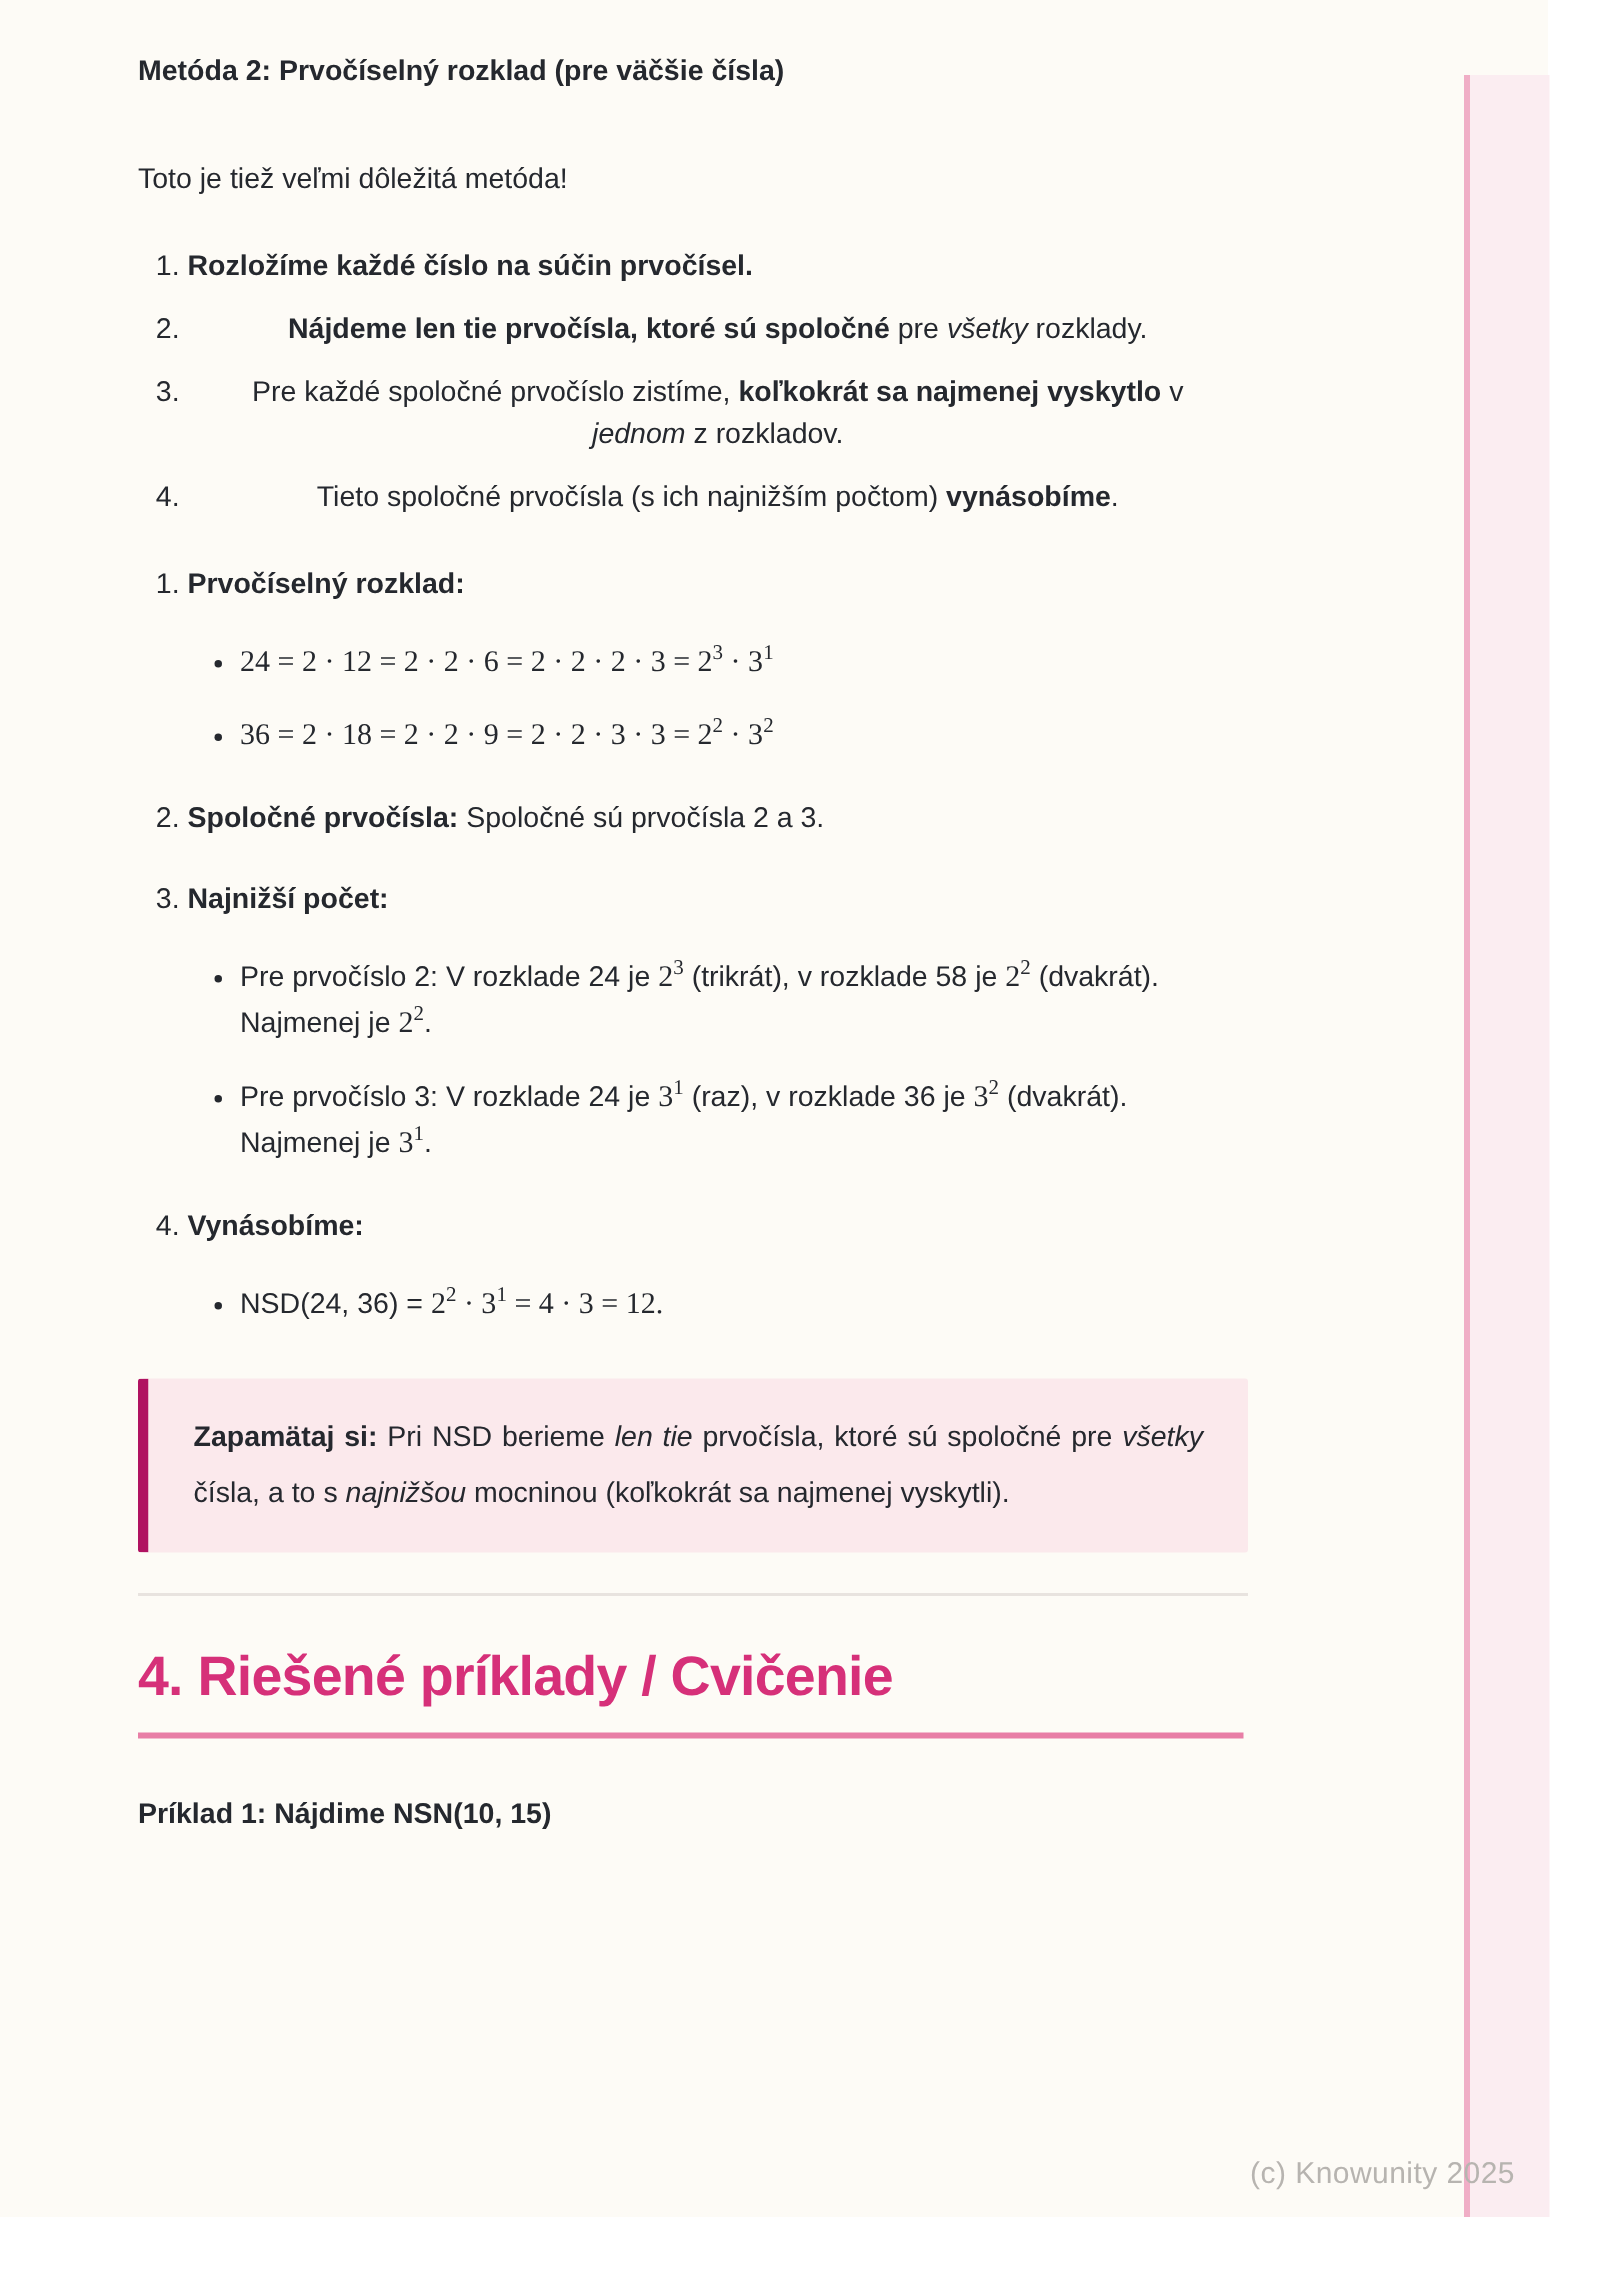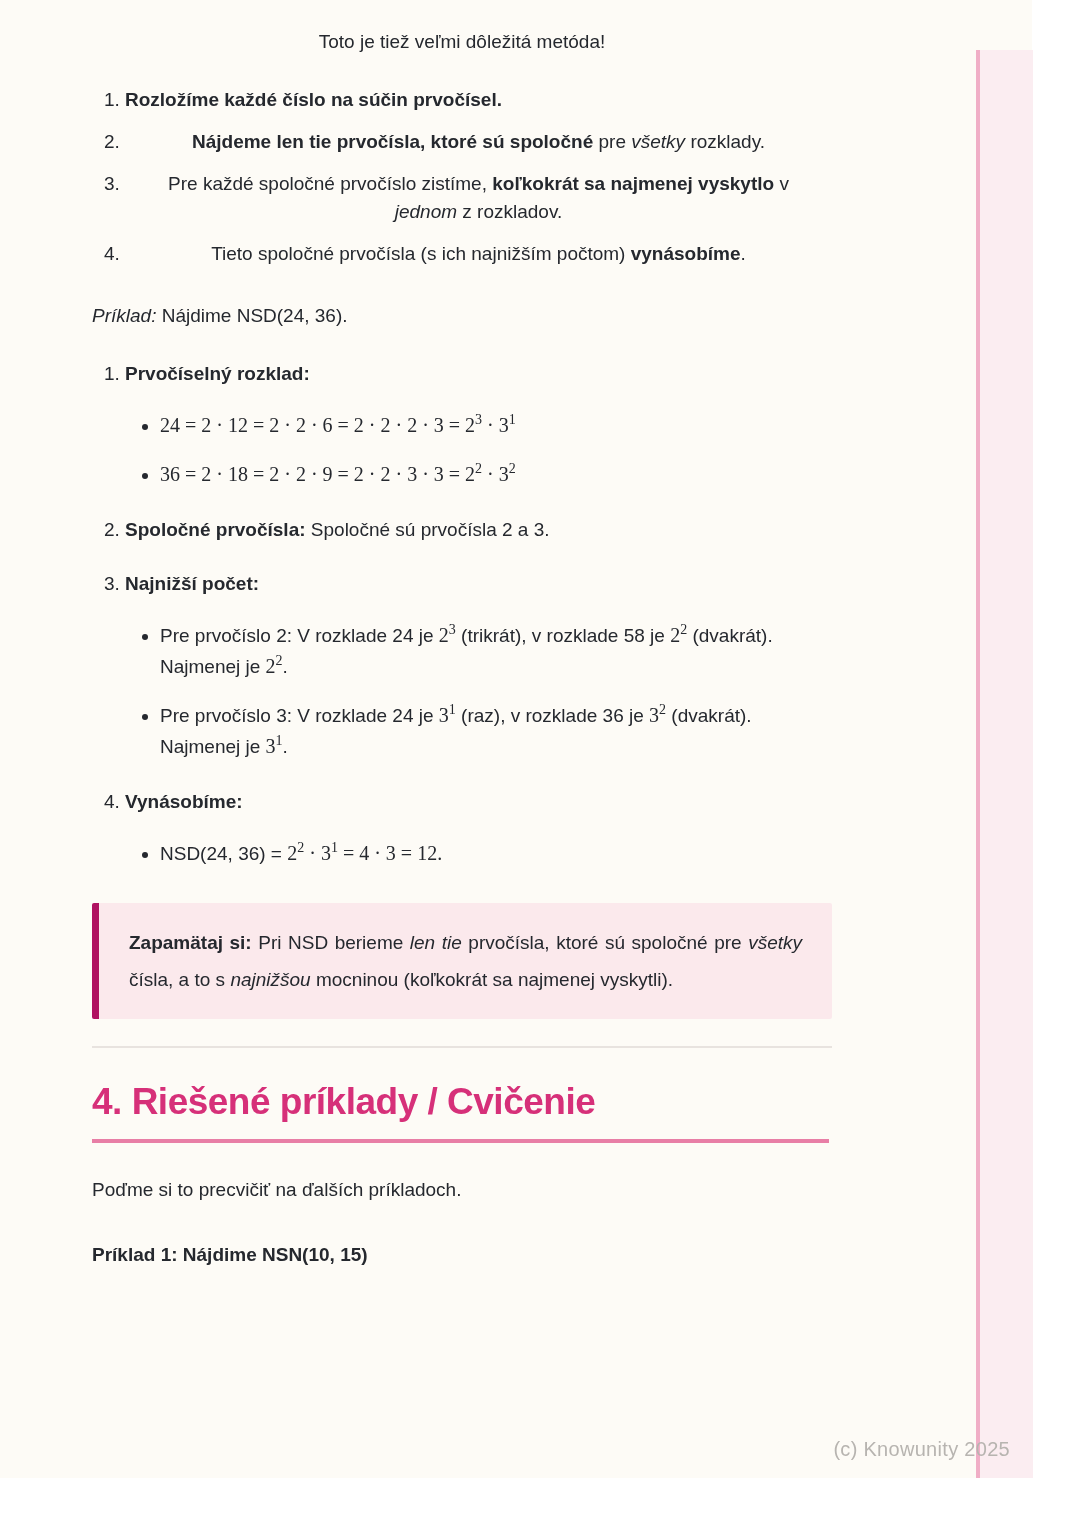--- a/index.html
+++ b/index.html
@@ -39,21 +39,21 @@
   .math { font-family: "Liberation Serif", serif; font-size: 20px; text-align: right; }
   sup.math, sup {
     font-size: 14px; line-height: 0;
     vertical-align: baseline; position: relative; top: -8px;
   }
   ul.bullets { list-style: disc; margin: 52px 0 0; padding-left: 31px; }
   ul.bullets li + li { margin-top: 16px; }
   li::marker { font-weight: 400; }
   p { margin: 0; }
   .bold-head { font-weight: 700; margin-top: 34px; }
-  .lead { margin-top: 28px; text-align: center; }
+  .lead { margin-top: 44px; }
   ol.steps { margin: 30px 0 0; padding-left: 33px; }
   ol.steps > li + li { margin-top: 14px; text-align: center; }
   .example-intro { margin-top: 34px; }
   ol.example { margin: 30px 0 0; padding-left: 33px; }
   ol.example > li + li { margin-top: 26px; }
   ul.sub { list-style: disc; margin: 22px 0 0; padding-left: 35px; }
   ul.sub li + li { margin-top: 18px; }
   ul.sub li { line-height: 30px; }
   .callout {
     margin-top: 34px;
@@ -84,30 +84,30 @@
 </head>
 <body>
 
 <div class="page-bg"></div>
 <div class="side-strip"></div>
 <div class="watermark">(c) Knowunity 2025</div>
 
 <main class="content">
 
 
+  <p class="bold-head">Metóda 2: Prvočíselný rozklad (pre väčšie čísla)</p>
   <p class="lead">Toto je tiež veľmi dôležitá metóda!</p>
 
   <ol class="steps">
     <li><span class="b">Rozložíme každé číslo na súčin prvočísel.</span></li>
     <li><span class="b">Nájdeme len tie prvočísla, ktoré sú spoločné</span><span> pre </span><span class="i">všetky</span><span> rozklady.</span></li>
     <li><span>Pre každé spoločné prvočíslo zistíme, </span><span class="b">koľkokrát sa najmenej vyskytlo</span><span> v</span><br><span class="i">jednom</span><span> z rozkladov.</span></li>
     <li><span>Tieto spoločné prvočísla (s ich najnižším počtom) </span><span class="b">vynásobíme</span><span>.</span></li>
   </ol>
 
-  <p class="example-intro"><span class="i">Príklad:</span><span> Nájdime NSD(24, 36).</span></p>
 
   <ol class="example">
     <li>
       <div><span class="b">Prvočíselný rozklad:</span></div>
       <ul class="sub">
         <li><span class="math">24 = 2 · 12 = 2 · 2 · 6 = 2 · 2 · 2 · 3 = 2</span><sup class="math">3</sup><span class="math"> · 3</span><sup class="math">1</sup></li>
         <li><span class="math">36 = 2 · 18 = 2 · 2 · 9 = 2 · 2 · 3 · 3 = 2</span><sup class="math">2</sup><span class="math"> · 3</span><sup class="math">2</sup></li>
       </ul>
     </li>
     <li>
@@ -130,16 +130,15 @@
 
   <aside class="callout">
     <p><span class="b">Zapamätaj si:</span><span> Pri NSD berieme </span><span class="i">len tie</span><span> prvočísla, ktoré sú spoločné pre </span><span class="i">všetky</span><span> čísla, a to s </span><span class="i">najnižšou</span><span> mocninou (koľkokrát sa najmenej vyskytli).</span></p>
   </aside>
 
   <hr class="divider">
 
   <h1>4. Riešené príklady / Cvičenie</h1>
   <div class="h1-underline"></div>
 
-  <p class="practice-lead">Poďme si to precvičiť na ďalších príkladoch.</p>
   <p class="exercise-title">Príklad 1: Nájdime NSN(10, 15)</p>
 
 </main>
 
 </body></html>

